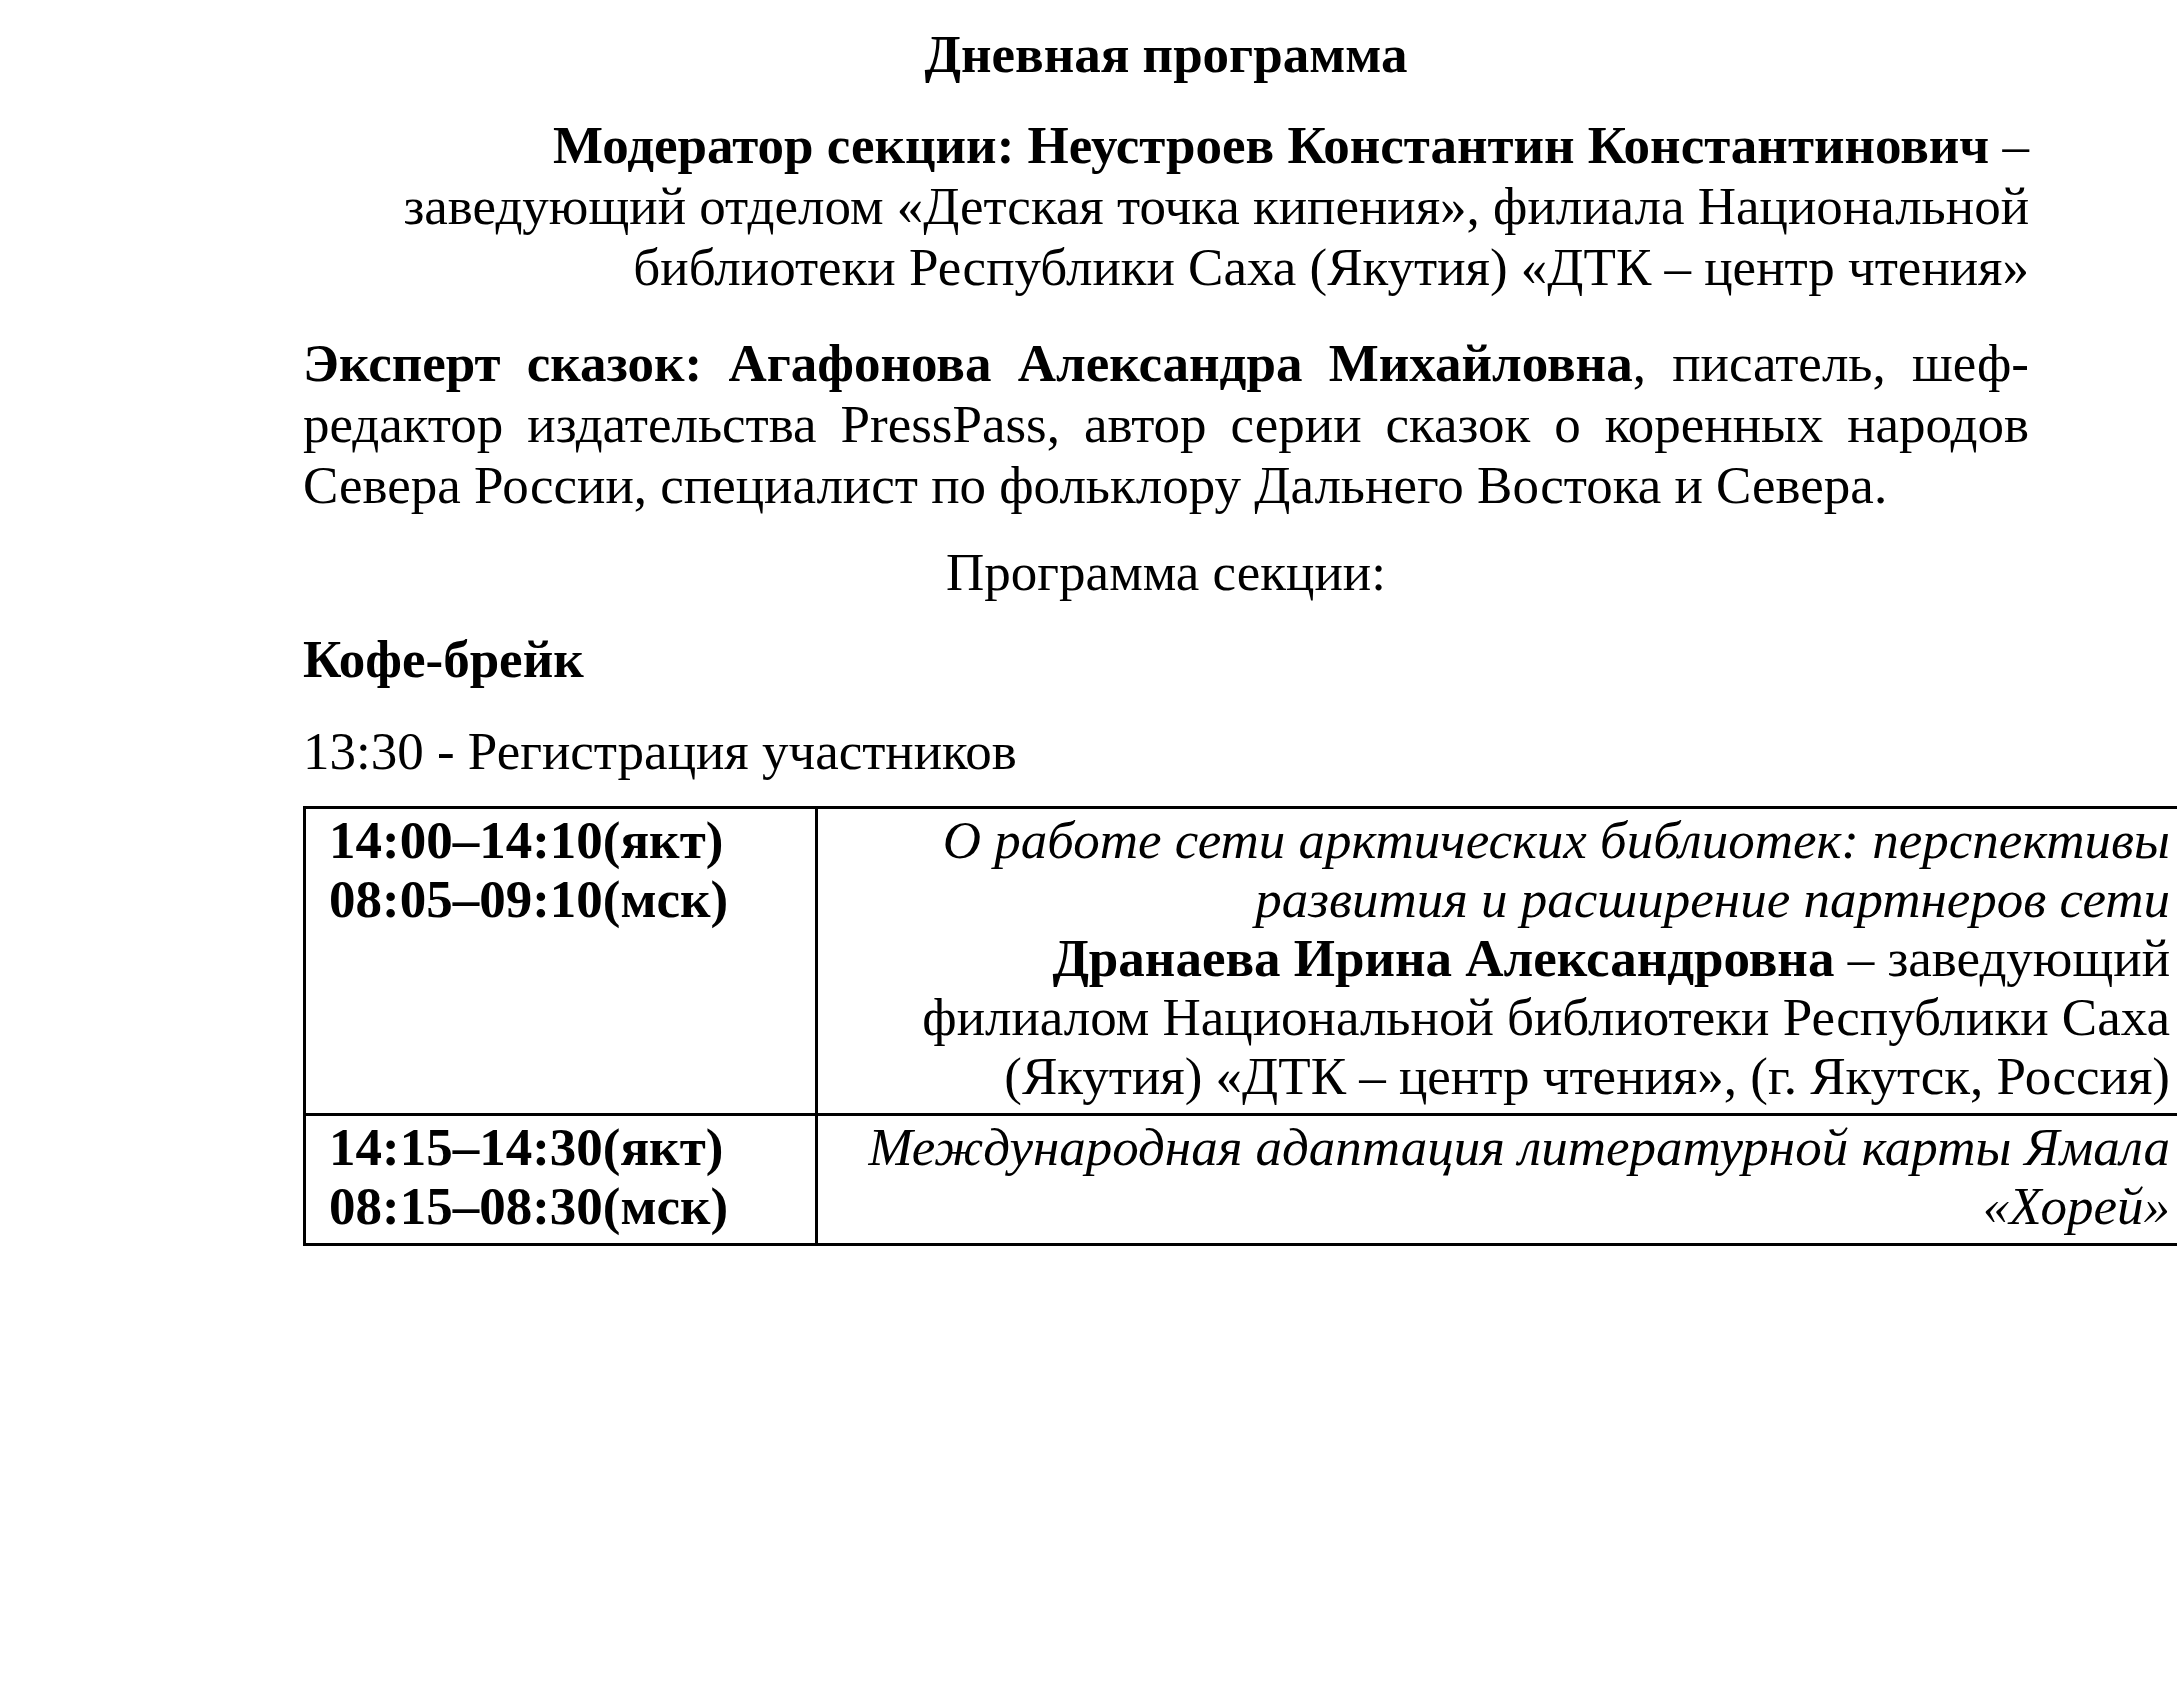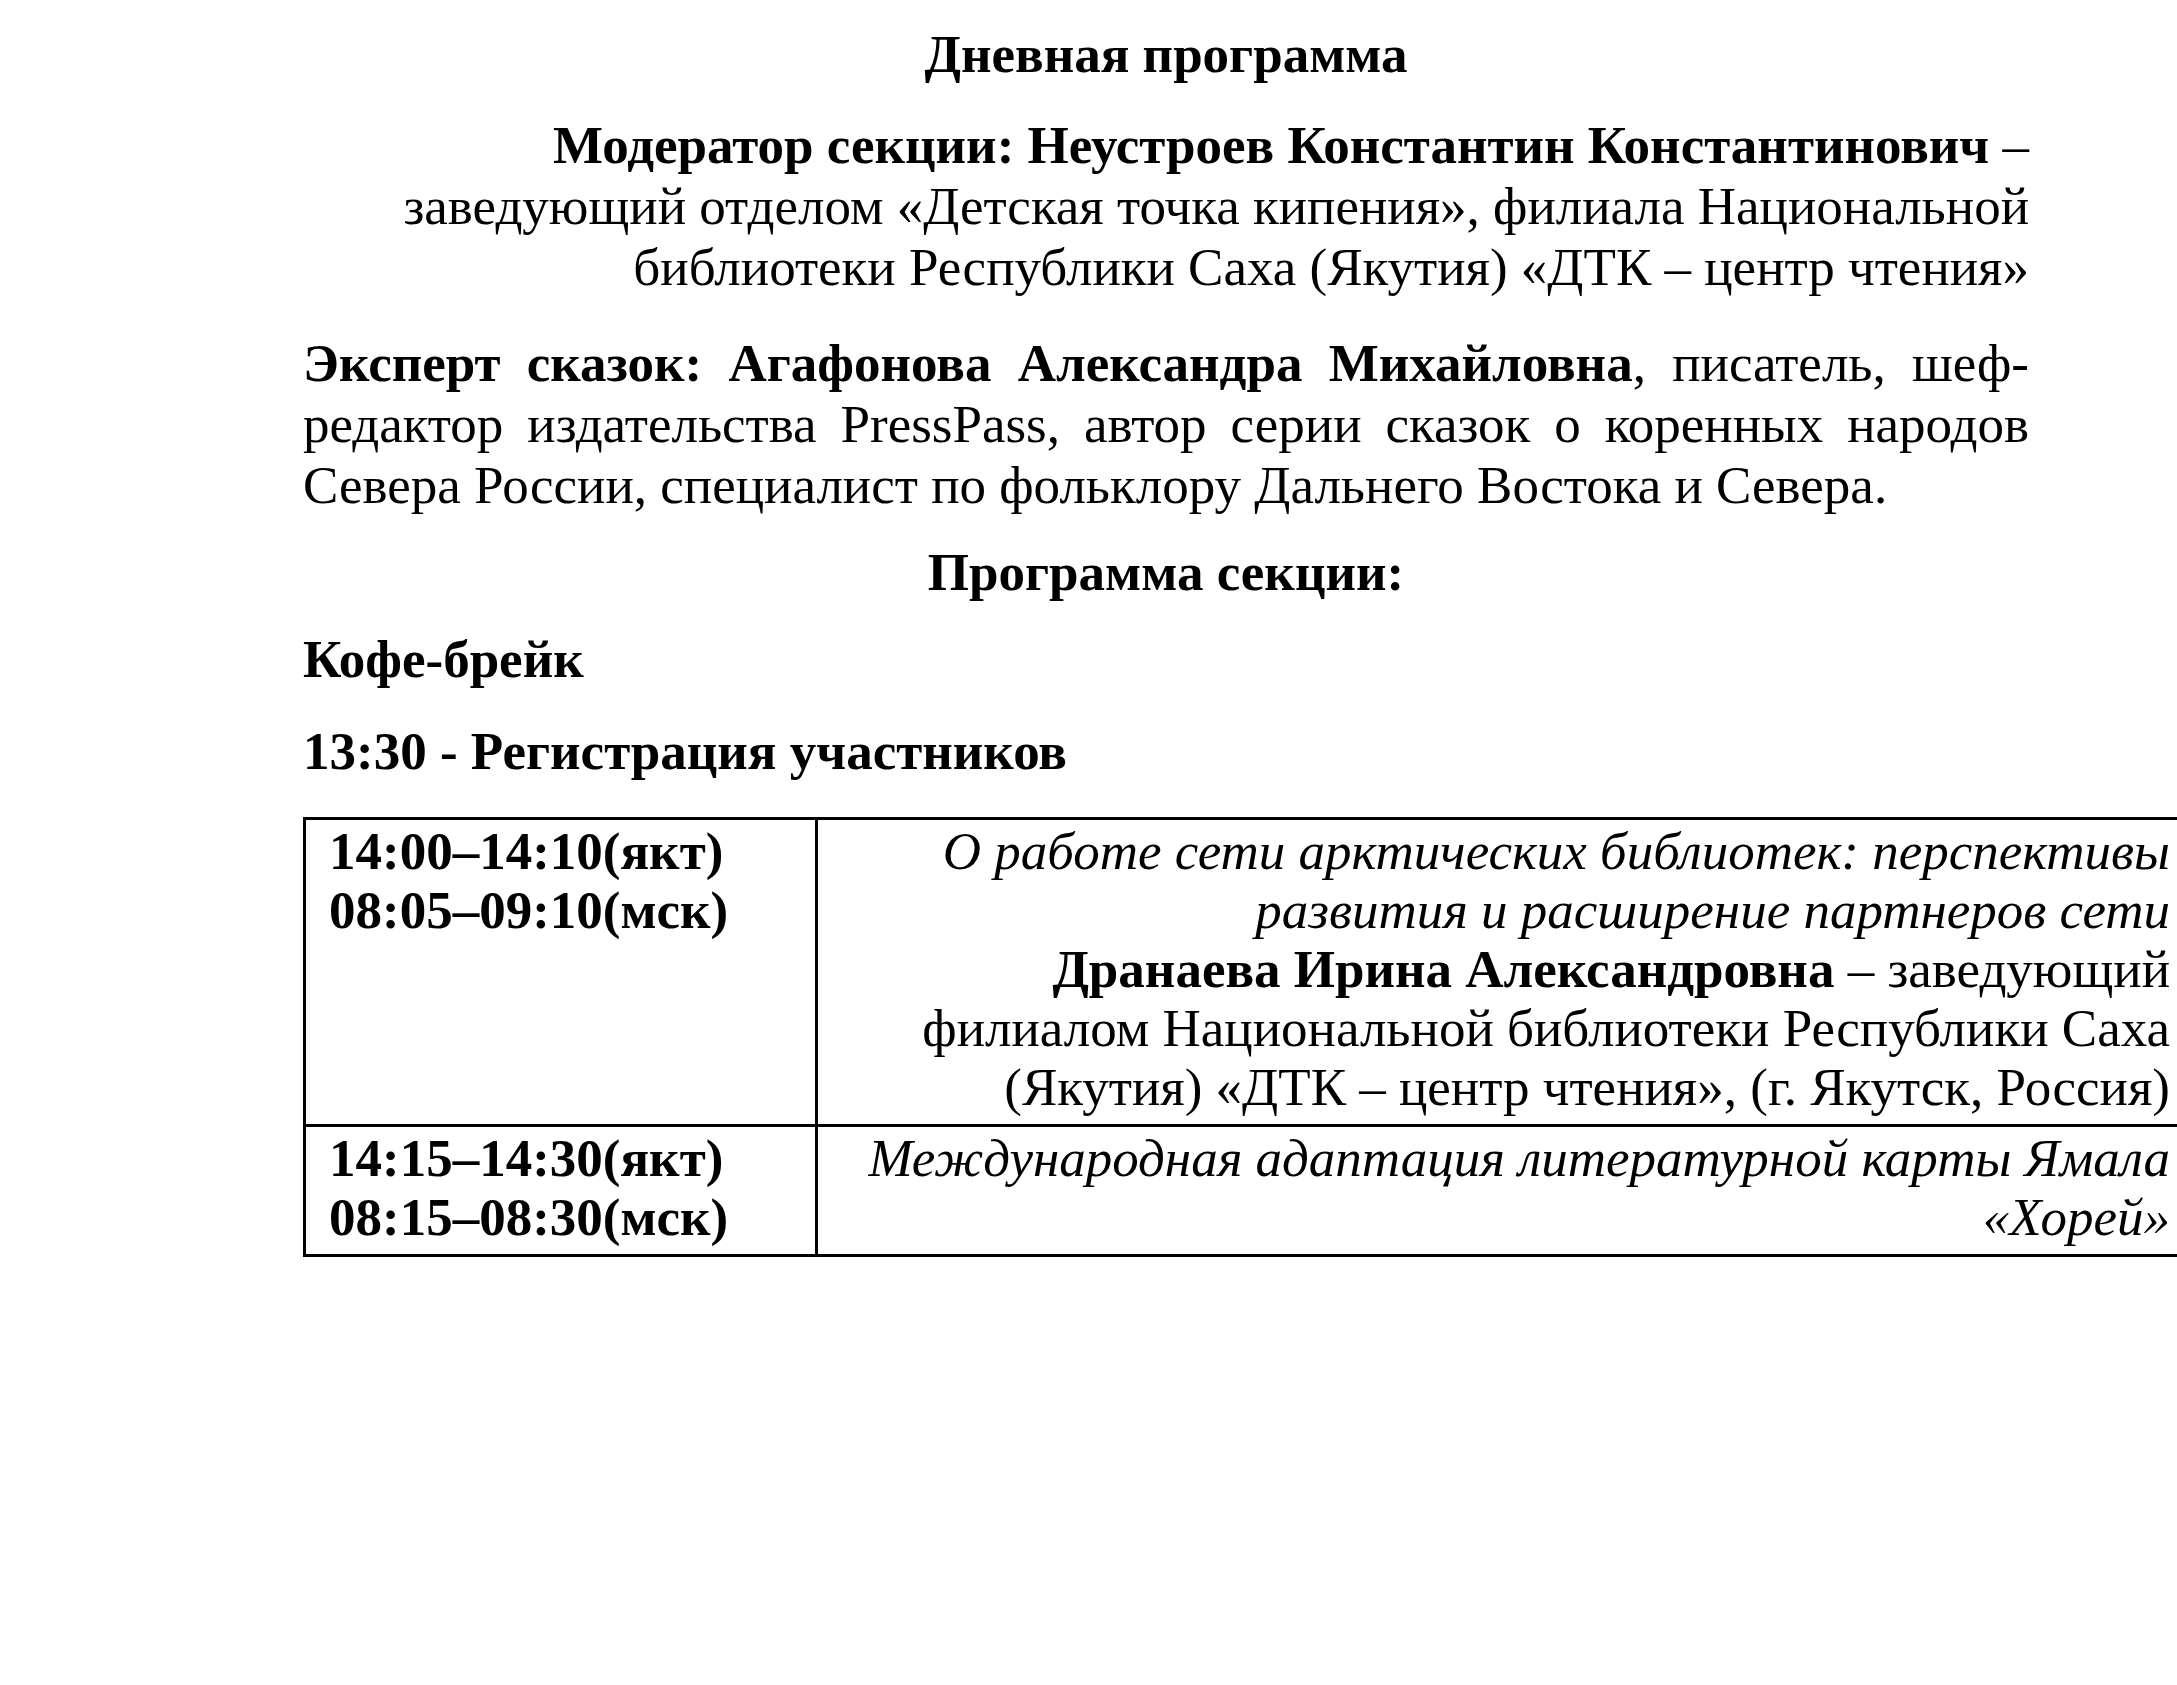--- a/index.html
+++ b/index.html
@@ -38,30 +38,30 @@
   .moderator-para {
     margin-bottom: 35px;
     text-align: right;
   }
   .expert-para {
     margin-bottom: 26px;
     text-align: justify;
   }
   .program-heading {
     text-align: center;
-    font-weight: bold;
+    font-weight: normal;
     margin-bottom: 26px;
   }
   .coffee-para {
     font-weight: bold;
     margin-bottom: 31px;
   }
   .registration-para {
-    font-weight: bold;
-    margin-bottom: 35px;
+    font-weight: normal;
+    margin-bottom: 24px;
   }
   table.schedule {
     border-collapse: collapse;
     width: 1891px;
     table-layout: fixed;
   }
   table.schedule td {
     border: 3.5px solid #000000;
     vertical-align: top;
     padding: 1.8px 21px 7px 23px;

